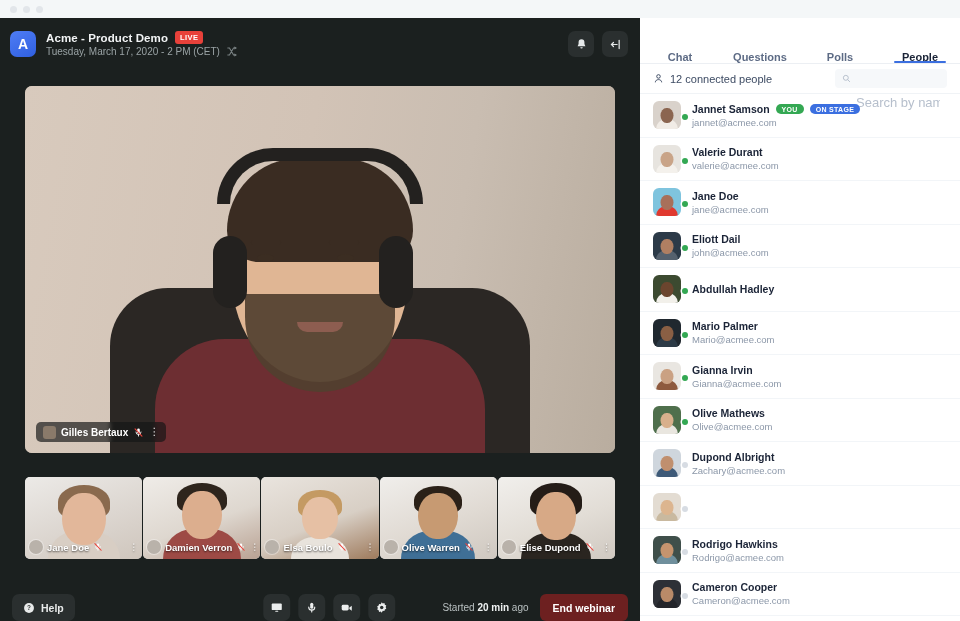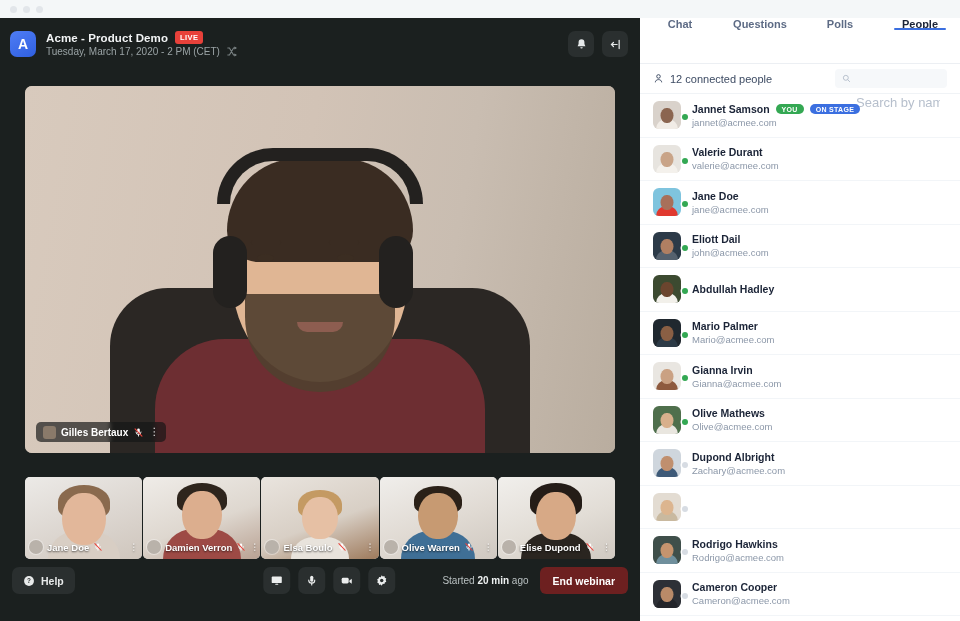--- a/index.html
+++ b/index.html
@@ -153,21 +153,21 @@
   .t-name {
     color:#fff; font-size:9.5px; font-weight:bold; white-space:nowrap;
     text-shadow:0 1px 2px rgba(0,0,0,.65);
   }
   .t-ic { width:10px; height:10px; flex:0 0 10px; }
   .t-dots { color:#fff; font-size:9px; line-height:7px; text-shadow:0 1px 2px rgba(0,0,0,.6); margin-left:auto; }
 
   
   .botbar {
     margin-top:auto; height:54px; flex:0 0 54px;
-    display:flex; align-items:flex-start; padding:0 12px; position:relative;
+    display:flex; align-items:flex-end; padding:0 12px; position:relative;
   }
   .help-btn {
     height:27px; background:#2a2f2f; border-radius:7px; border:none;
     display:flex; align-items:center; gap:6px; padding:0 11px; cursor:pointer;
   }
   .help-btn svg { width:12px; height:12px; }
   .help-btn span { color:#e8eaea; font-size:10.5px; font-weight:bold; }
   .ctrls { position:absolute; left:50%; transform:translateX(-43%); display:flex; gap:8px; }
   .cbtn {
     width:27px; height:27px; border-radius:7px; background:#2a2f2f;
@@ -179,21 +179,21 @@
   .timer b { color:#eef1f1; }
   .end-btn {
     height:27px; background:#6d2020; color:#fff; border:none; border-radius:6px;
     padding:0 13px; font-size:10.5px; font-weight:bold; cursor:pointer;
     font-family:"Liberation Sans", sans-serif;
   }
 
   
   .panel { flex:1; background:#fff; display:flex; flex-direction:column; min-width:0; }
   .tabs {
-    height:46px; flex:0 0 46px; display:flex; align-items:flex-start;
+    height:46px; flex:0 0 46px; display:flex; align-items:flex-end;
     border-bottom:1px solid #eceff3;
   }
   .tab {
     flex:1; display:flex; align-items:center; justify-content:center;
     font-size:11px; font-weight:bold; color:#5d6b85; cursor:pointer;
     position:relative; background:none; border:none;
     font-family:"Liberation Sans", sans-serif;
   }
   .tab.active { color:#1b2437; }
   .tab.active::after {

